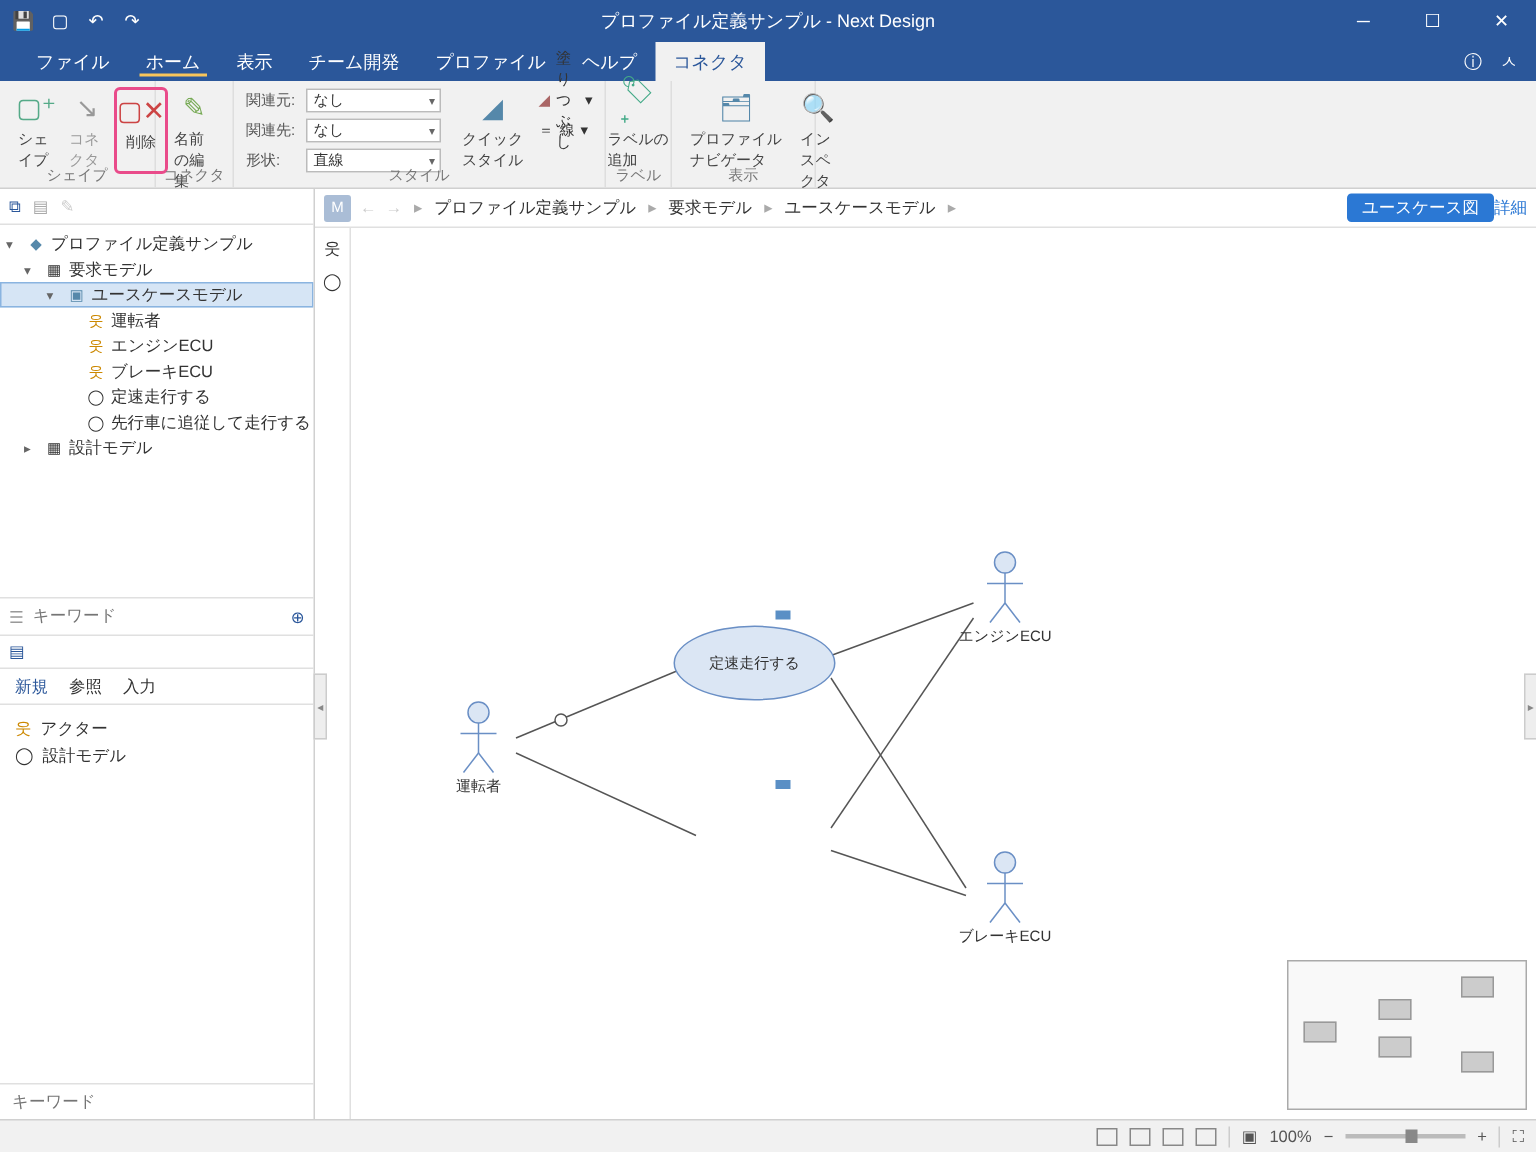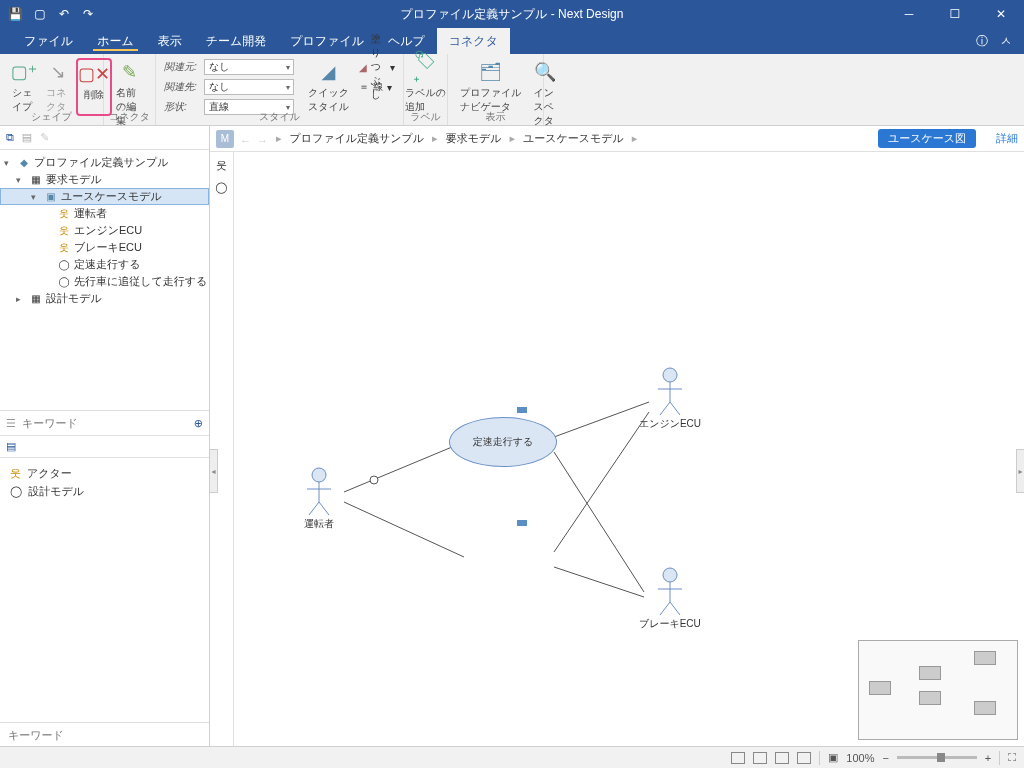--- a/index.html
+++ b/index.html
@@ -16,21 +16,21 @@
 .menubar .tab.home { position: relative; }
 .menubar .tab.home::after { content: ""; position: absolute; bottom: 3px; left: 8px; right: 8px; height: 2px; background: #f8c55b; }
 .menubar .tab.active { background: #f1f1f1; color: #2b579a; }
 .menubar .right { margin-left: auto; display: flex; gap: 12px; padding-right: 12px; }
 .ribbon { height: 72px; background: #f1f1f1; border-bottom: 1px solid #d0d0d0; display: flex; }
 .ribbon-group { border-right: 1px solid #dedede; padding: 4px 8px 0 8px; display: flex; flex-direction: column; position: relative; }
 .ribbon-group .label { position: absolute; bottom: 1px; left: 0; right: 0; text-align: center; font-size: 10px; color: #777; }
 .ribbon-btn { display: flex; flex-direction: column; align-items: center; gap: 2px; padding: 2px 4px; font-size: 10px; color: #444; }
 .ribbon-btn .ico { width: 24px; height: 24px; display: flex; align-items: center; justify-content: center; font-size: 18px; }
 .ribbon-row { display: flex; align-items: center; gap: 4px; height: 18px; font-size: 10px; }
-.ribbon-row label { color: #555; min-width: 36px; font-style: italic; }
+.ribbon-row label { color: #555; min-width: 36px; }
 .ribbon-row .combo { width: 90px; height: 16px; border: 1px solid #bbb; background: #fff; font-size: 10px; padding-left: 4px; display: flex; align-items: center; position: relative; }
 .ribbon-row .combo::after { content: "▾"; position: absolute; right: 3px; font-size: 8px; color: #666; }
 .highlighted { border: 2px solid #e94b8a; border-radius: 4px; }
 .content { display: flex; height: calc(768px - 28px - 26px - 72px - 22px); }
 .sidepanel { width: 210px; border-right: 1px solid #d0d0d0; display: flex; flex-direction: column; }
 .side-tabs { height: 24px; border-bottom: 1px solid #e0e0e0; display: flex; align-items: center; padding-left: 6px; gap: 8px; }
 .tree { flex: 1; overflow: auto; padding: 4px 0; font-size: 11px; }
 .tree .node { display: flex; align-items: center; height: 17px; padding-left: 4px; gap: 3px; }
 .tree .node.sel { background: #d6e5f5; border: 1px solid #8ab4e0; }
 .tree .tw { width: 10px; font-size: 9px; color: #666; }
@@ -42,21 +42,21 @@
 .bookmark-sec { height: 22px; border-bottom: 1px solid #e0e0e0; display: flex; align-items: center; padding-left: 6px; }
 .palette-tabs { height: 24px; border-bottom: 1px solid #e0e0e0; display: flex; align-items: center; font-size: 11px; gap: 14px; padding-left: 10px; }
 .palette-tabs .pt.active { color: #2b579a; }
 .palette-body { flex: 1; padding: 6px 10px; font-size: 11px; }
 .palette-body .pi { display: flex; align-items: center; gap: 6px; height: 18px; }
 .keyword-bar { height: 24px; border-top: 1px solid #e0e0e0; display: flex; align-items: center; padding-left: 8px; color: #aaa; font-size: 11px; }
 .canvas-area { flex: 1; display: flex; flex-direction: column; position: relative; }
 .breadcrumb { height: 26px; border-bottom: 1px solid #e0e0e0; display: flex; align-items: center; padding: 0 6px; gap: 6px; font-size: 11px; }
 .breadcrumb .m { width: 18px; height: 18px; background: #aabdd6; color: #fff; display: flex; align-items: center; justify-content: center; font-size: 10px; border-radius: 2px; }
 .breadcrumb .arrow { color: #aaa; padding: 0 2px; }
-.breadcrumb .right { margin-left: auto; display: flex; gap: 20px; align-items: center; }
+.breadcrumb .right { margin-left: auto; display: flex; gap: 0; align-items: center; }
 .vbadge { background: #2b78d4; color: #fff; padding: 2px 10px; border-radius: 3px; font-size: 11px; }
 .detail-link { color: #2b78d4; font-size: 11px; }
 .toolbox { width: 24px; border-right: 1px solid #e0e0e0; padding-top: 6px; display: flex; flex-direction: column; align-items: center; gap: 8px; }
 .canvas-body { display: flex; flex: 1; position: relative; }
 .diagram { flex: 1; position: relative; background: #fff; }
 .actor { position: absolute; display: flex; flex-direction: column; align-items: center; font-size: 10px; }
 .actor svg { width: 30px; height: 50px; }
 .usecase { position: absolute; width: 108px; height: 50px; border: 1px solid #6a8fc5; background: #dbe6f4; border-radius: 50%; display: flex; align-items: center; justify-content: center; text-align: center; font-size: 10px; padding: 0 10px; }
 svg.edges { position: absolute; inset: 0; width: 100%; height: 100%; }
 .minimap { position: absolute; right: 6px; bottom: 6px; width: 160px; height: 100px; border: 1px solid #aaa; background: #f9f9f9; }
@@ -241,20 +241,25 @@
         </div>
     </div>
     <div class="searchbar">
       <span>☰</span>
       <input style="flex: 1 1 0%; border: none; background: transparent; font-size: 11px;" placeholder="キーワード">
       <span style="color:#2b579a;">⊕</span>
     </div>
     <div class="bookmark-sec">
         <span style="color:#2b579a;">▤</span>
       </div>
+    <div class="palette-tabs">
+      <span class="pt active">新規</span>
+      <span class="pt">参照</span>
+      <span class="pt">入力</span>
+    </div>
     <div class="palette-body">
       <div class="pi">
           <span style="color:#c80;">웃</span>
           <span>アクター</span>
         </div>
       <div class="pi">
           <span>◯</span>
           <span>設計モデル</span>
         </div>
     </div>

